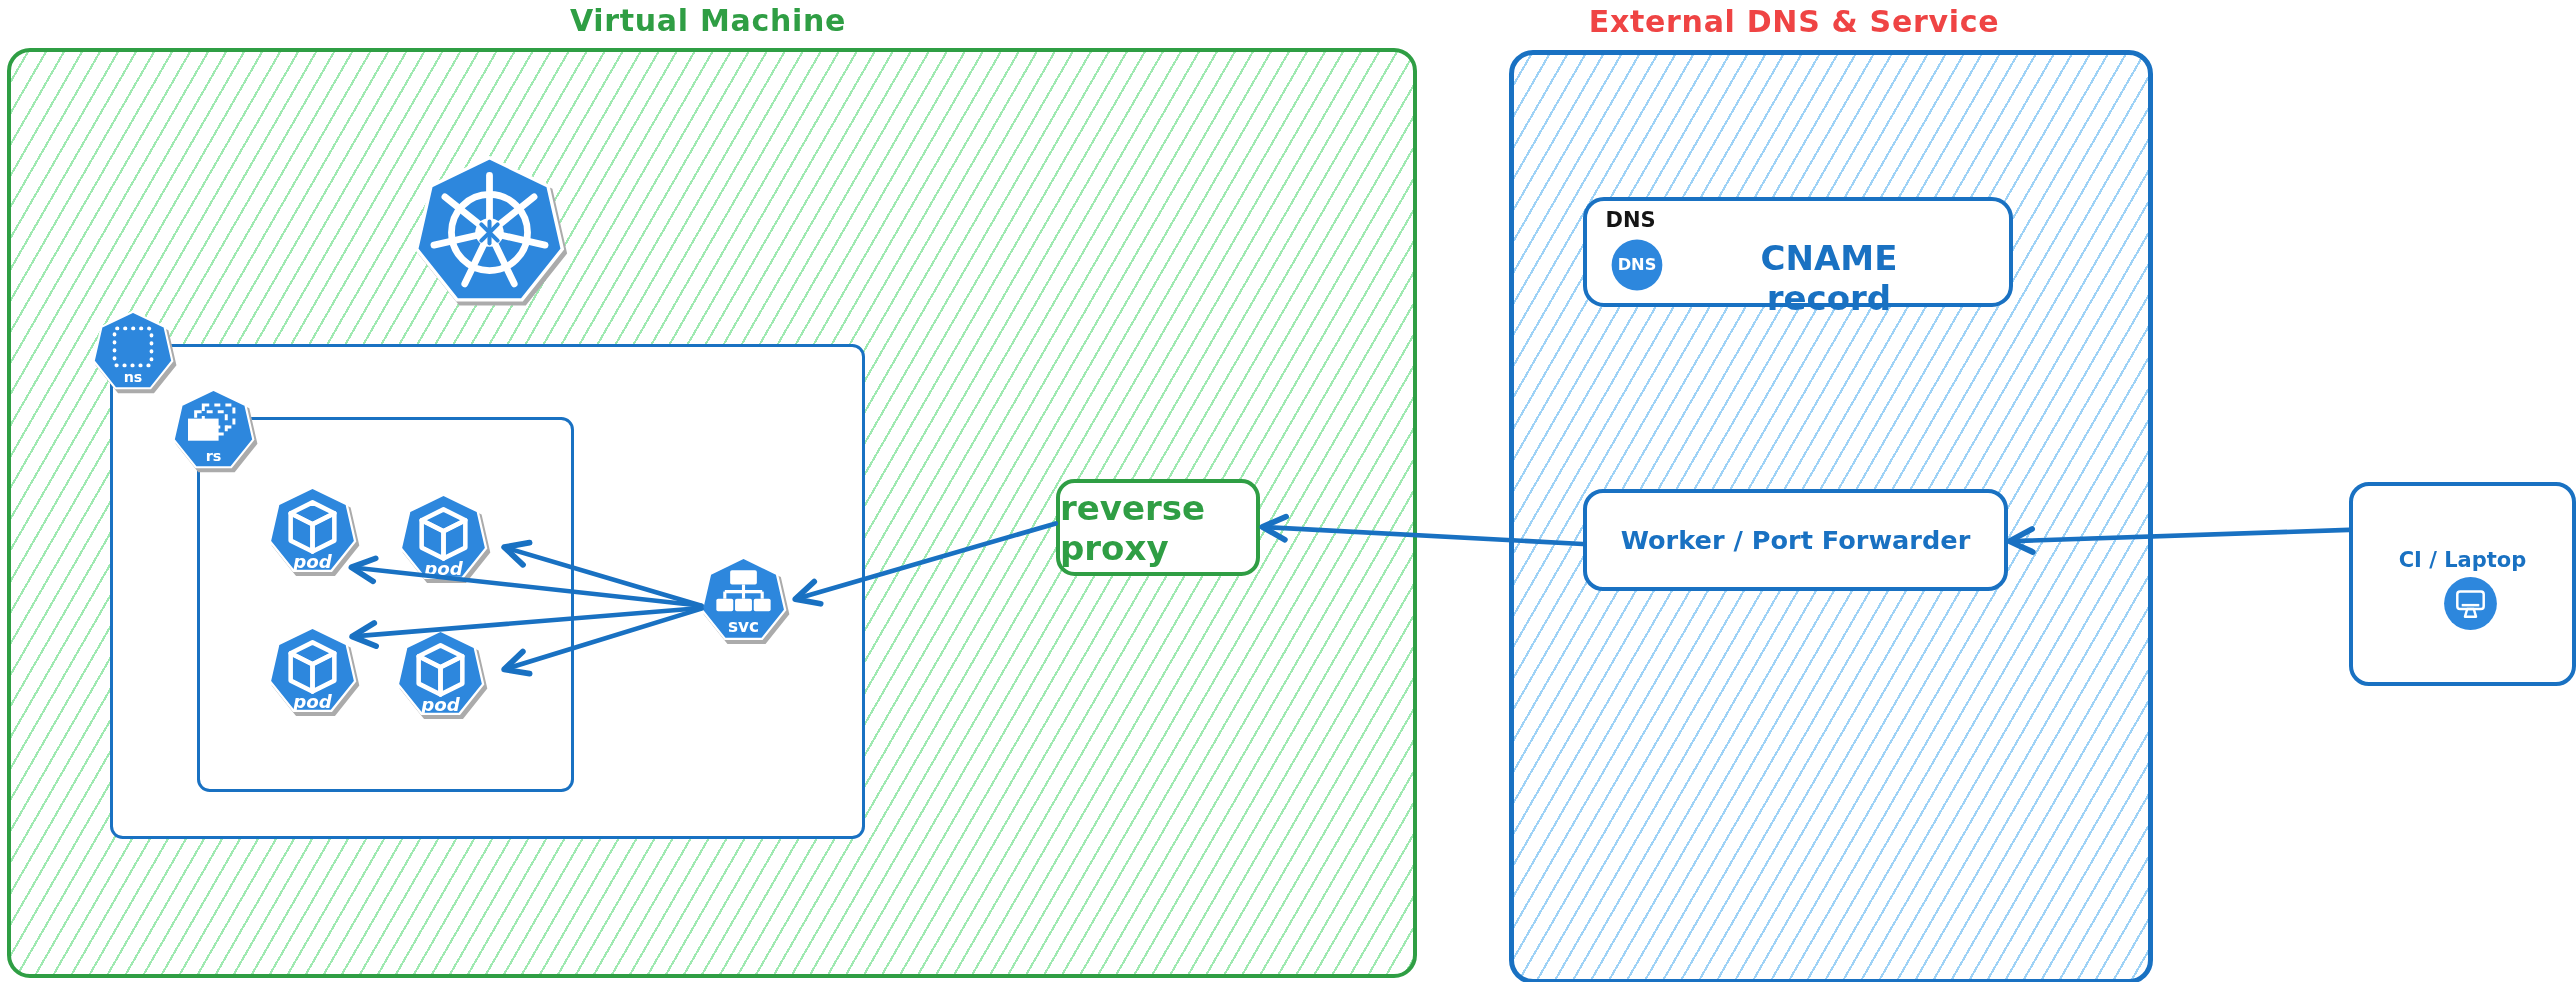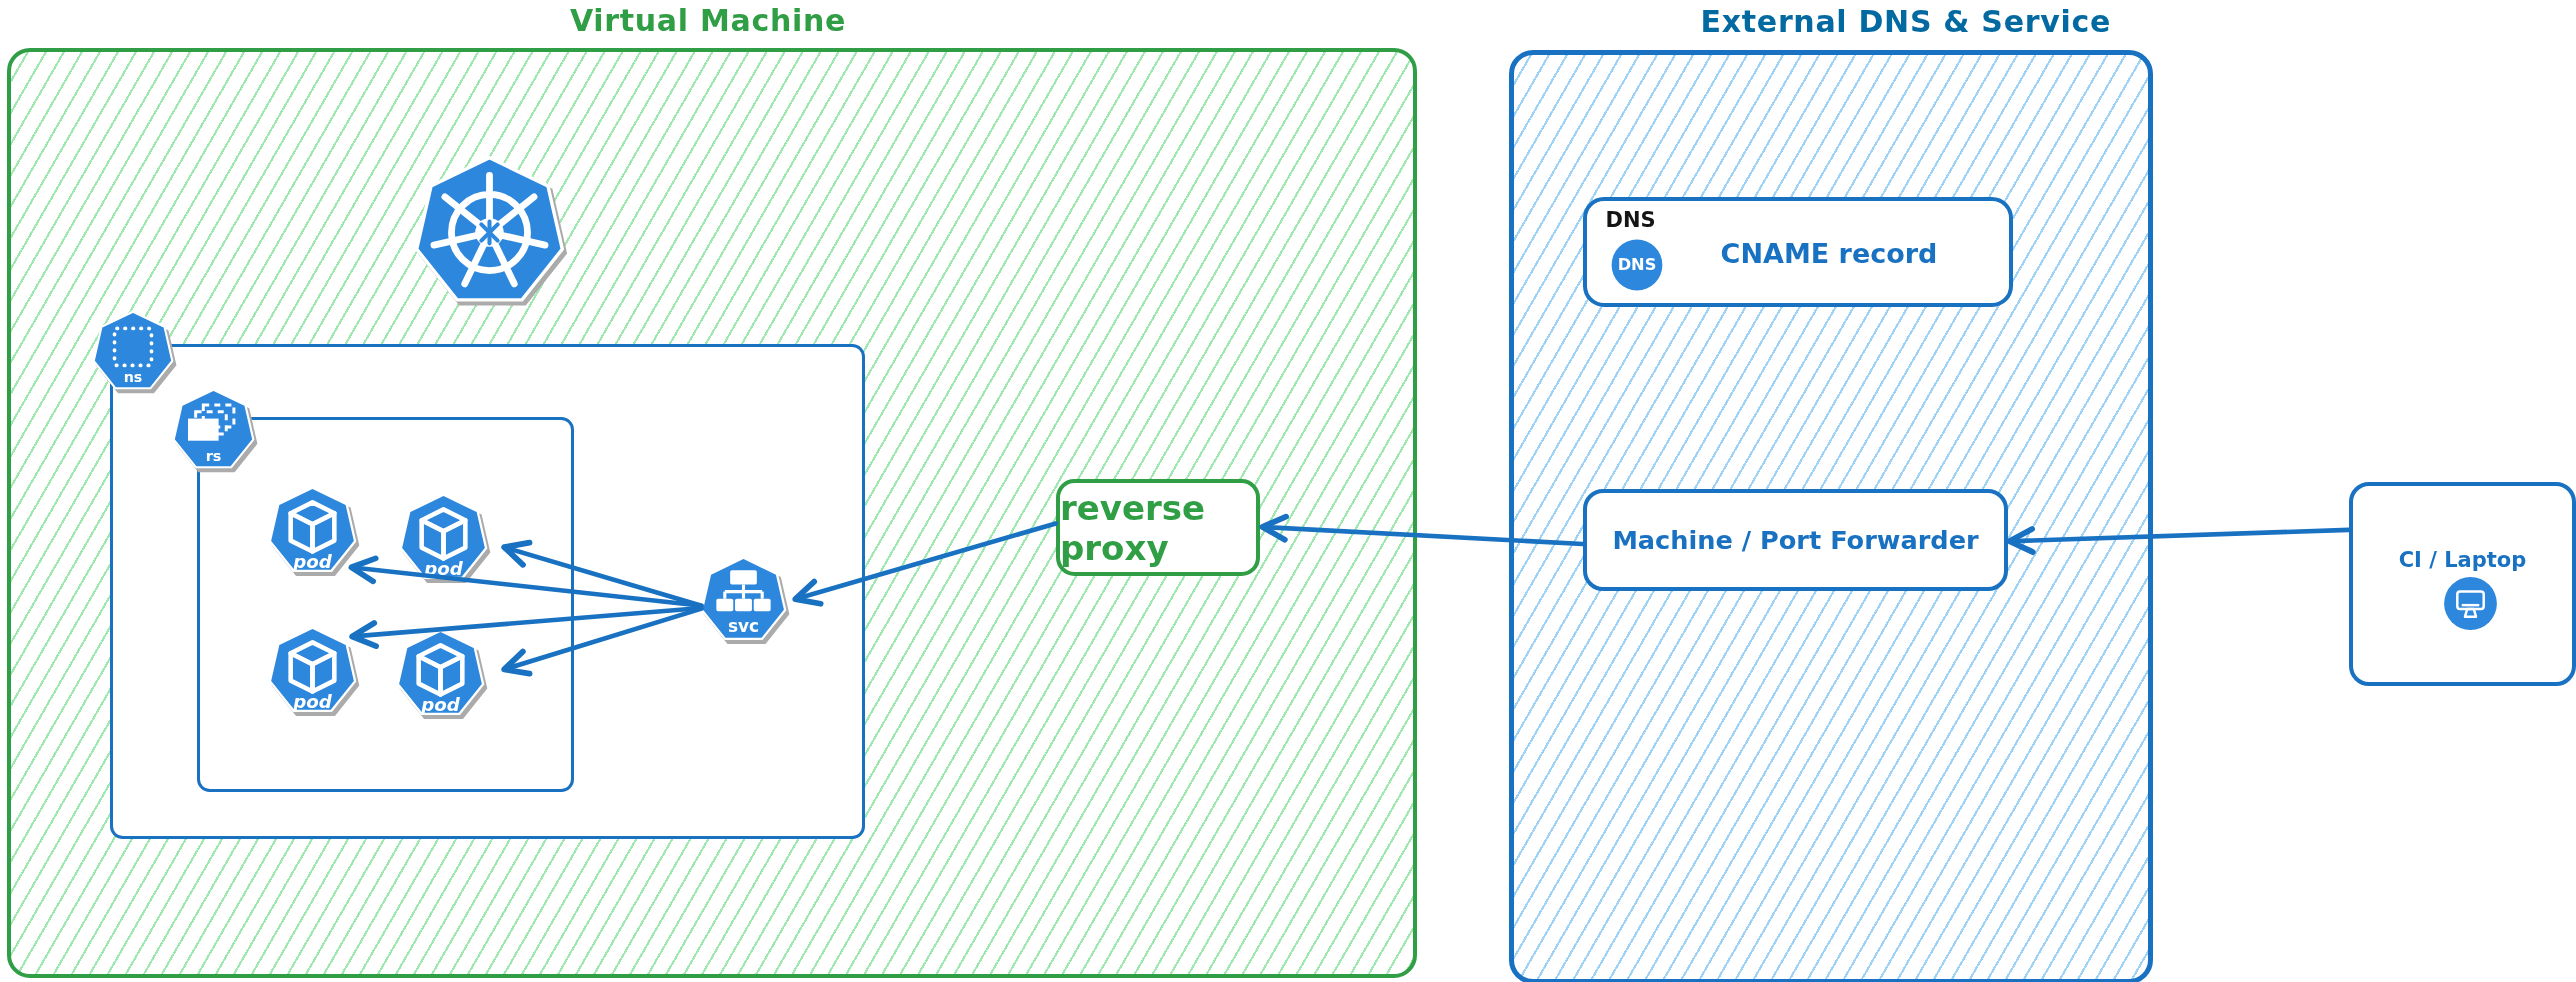--- a/index.html
+++ b/index.html
@@ -18,21 +18,21 @@
   }
   .ext-box{
     left:1509px;top:50px;width:634px;height:924px;
     border:5px solid #1971c2;border-radius:24px;
     background:repeating-linear-gradient(120deg,
       rgba(255,255,255,0) 0px, rgba(255,255,255,0) 13.5px,
       #9ed2f6 13.5px, #9ed2f6 15.6px);
   }
 
   .title-green{color:#2f9e44;font-size:30px;font-weight:600;letter-spacing:0.7px;}
-  .title-blue{color:#0369a1;font-size:30px;font-weight:600;letter-spacing:0.7px;text-align:right;}
+  .title-blue{color:#ef4444;font-size:30px;font-weight:600;letter-spacing:0.7px;}
 
   
   .ns-box{left:110px;top:344px;width:749px;height:489px;background:#fff;
           border:3.6px solid #1971c2;border-radius:12.8px;}
   .rs-box{left:197px;top:417px;width:371px;height:369px;background:#fff;
           border:3.6px solid #1971c2;border-radius:12.8px;}
 
   .card{position:absolute;background:#fff;display:flex;align-items:center;justify-content:center;}
   .rp-card{left:1056px;top:479px;width:196px;height:89px;
            border:4.3px solid #2f9e44;border-radius:18.5px;}
@@ -40,21 +40,21 @@
   .dns-card{left:1583px;top:197px;width:422px;height:102px;
             border:4.3px solid #1971c2;border-radius:21px;}
   .worker-card{left:1583px;top:489px;width:417px;height:94px;
             border:4.3px solid #1971c2;border-radius:20px;}
   .worker-card span{color:#1971c2;font-size:25.6px;font-weight:600;}
   .ci-box{left:2349px;top:444px;width:219px;height:196px;background:#fff;
           border:4.3px solid #1971c2;border-radius:20px;margin-top:38px;}
 
   .dns-tag{position:absolute;left:18.5px;top:7px;color:#151515;font-size:21px;font-weight:600;}
   .cname-lbl{position:absolute;left:107px;top:37px;width:270px;text-align:center;
-             color:#1971c2;font-size:27px;font-weight:600;}
+             color:#1971c2;font-size:34px;font-weight:600;}
   .ci-lbl{position:absolute;left:0;top:62px;width:219px;text-align:center;
           color:#1971c2;font-size:21px;font-weight:600;}
 
   .node-port-lbl{left:625px;top:659px;width:234px;color:#1971c2;
                  font-size:28px;font-weight:600;}
 
   .icon-shadow{filter:drop-shadow(3.6px 4.3px 0px #ababab);}
   svg text{font-family:"DejaVu Sans", sans-serif;}
   .arrows{left:0;top:0;pointer-events:none;z-index:60;}
   .z1{z-index:1}.z2{z-index:5}.z3{z-index:10}
@@ -166,21 +166,21 @@
 <div class="card dns-card z2" style="justify-content:flex-start;">
   <span class="dns-tag">DNS</span>
   <svg style="position:absolute;left:23px;top:37px" width="54" height="54" viewBox="-50 -50 100 100">
     <circle cx="0" cy="0" r="47" fill="#2d87dd"></circle>
     <text x="0" y="10" text-anchor="middle" fill="#ffffff" font-size="30" font-weight="bold">DNS</text>
   </svg>
   <span class="cname-lbl">CNAME record</span>
 </div>
 
 <div class="card worker-card z2">
-  <span>Machine / Port Forwarder</span>
+  <span>Worker / Port Forwarder</span>
 </div>
 
 <div class="abs ci-box z2">
   <span class="ci-lbl">CI / Laptop</span>
   <svg style="position:absolute;left:90px;top:90px" width="55" height="55" viewBox="-50 -50 100 100">
     <circle cx="0" cy="0" r="48" fill="#2d87dd"></circle>
     <g fill="none" stroke="#ffffff" stroke-width="4.5" stroke-linejoin="round">
       <rect x="-24" y="-22" width="48" height="32" rx="5"></rect>
       <line x1="-16" y1="3" x2="16" y2="3"></line>
       <path d="M-6,10 L6,10 L10,24 L-10,24 Z"></path>

